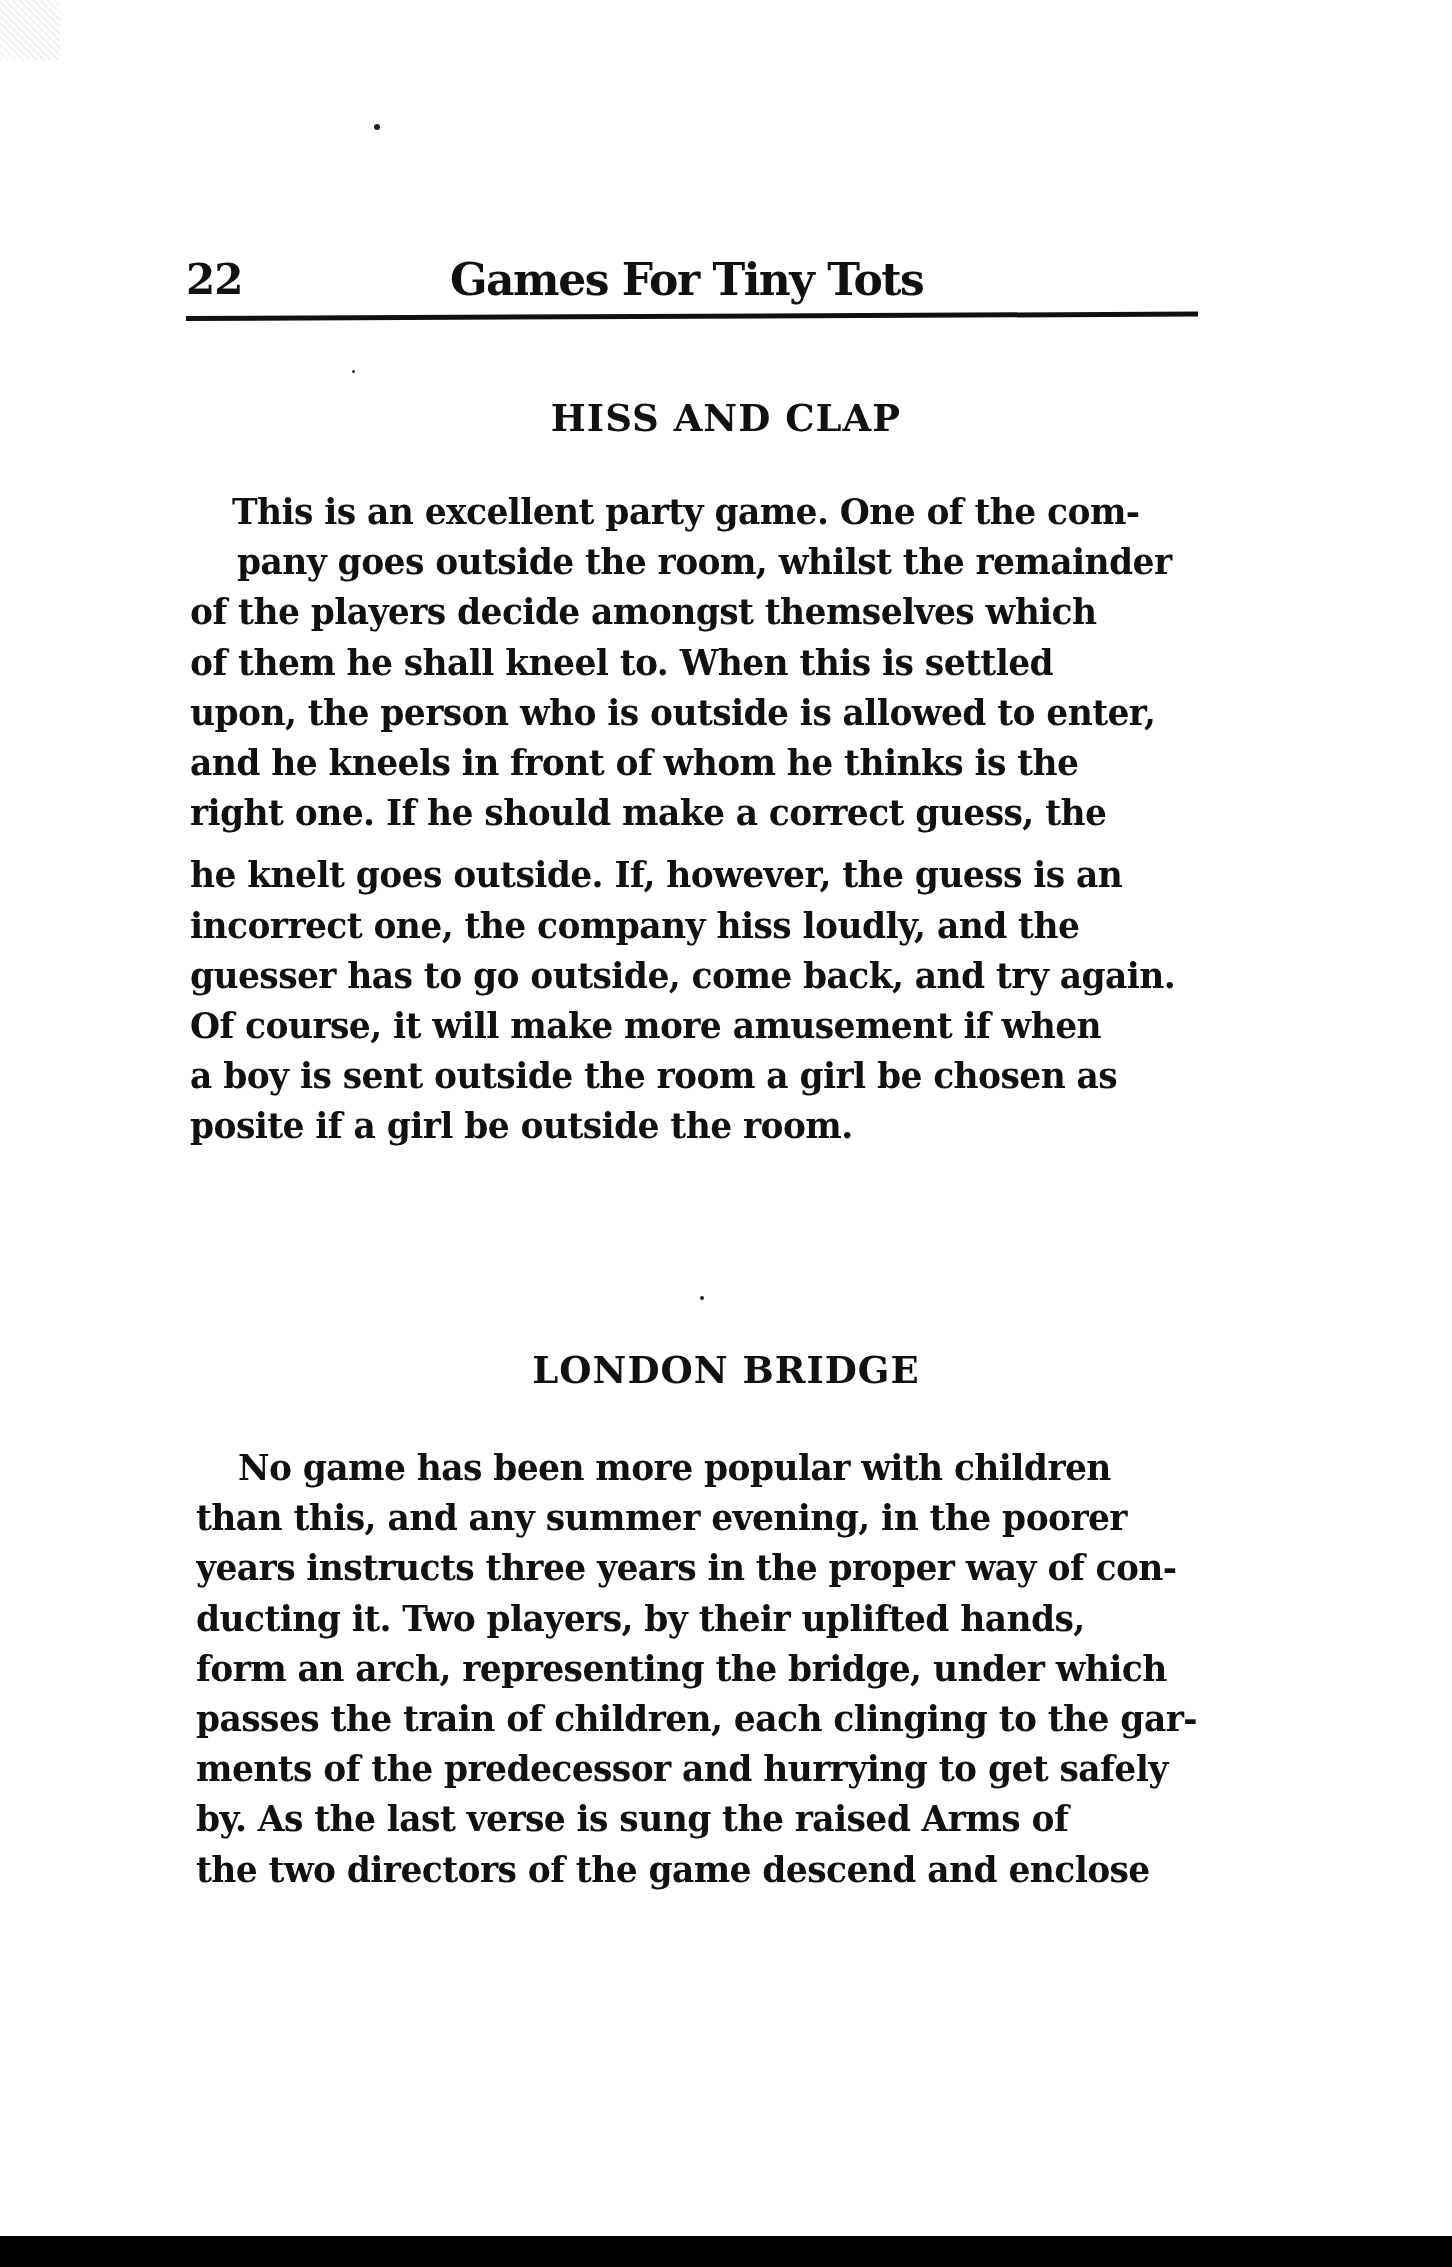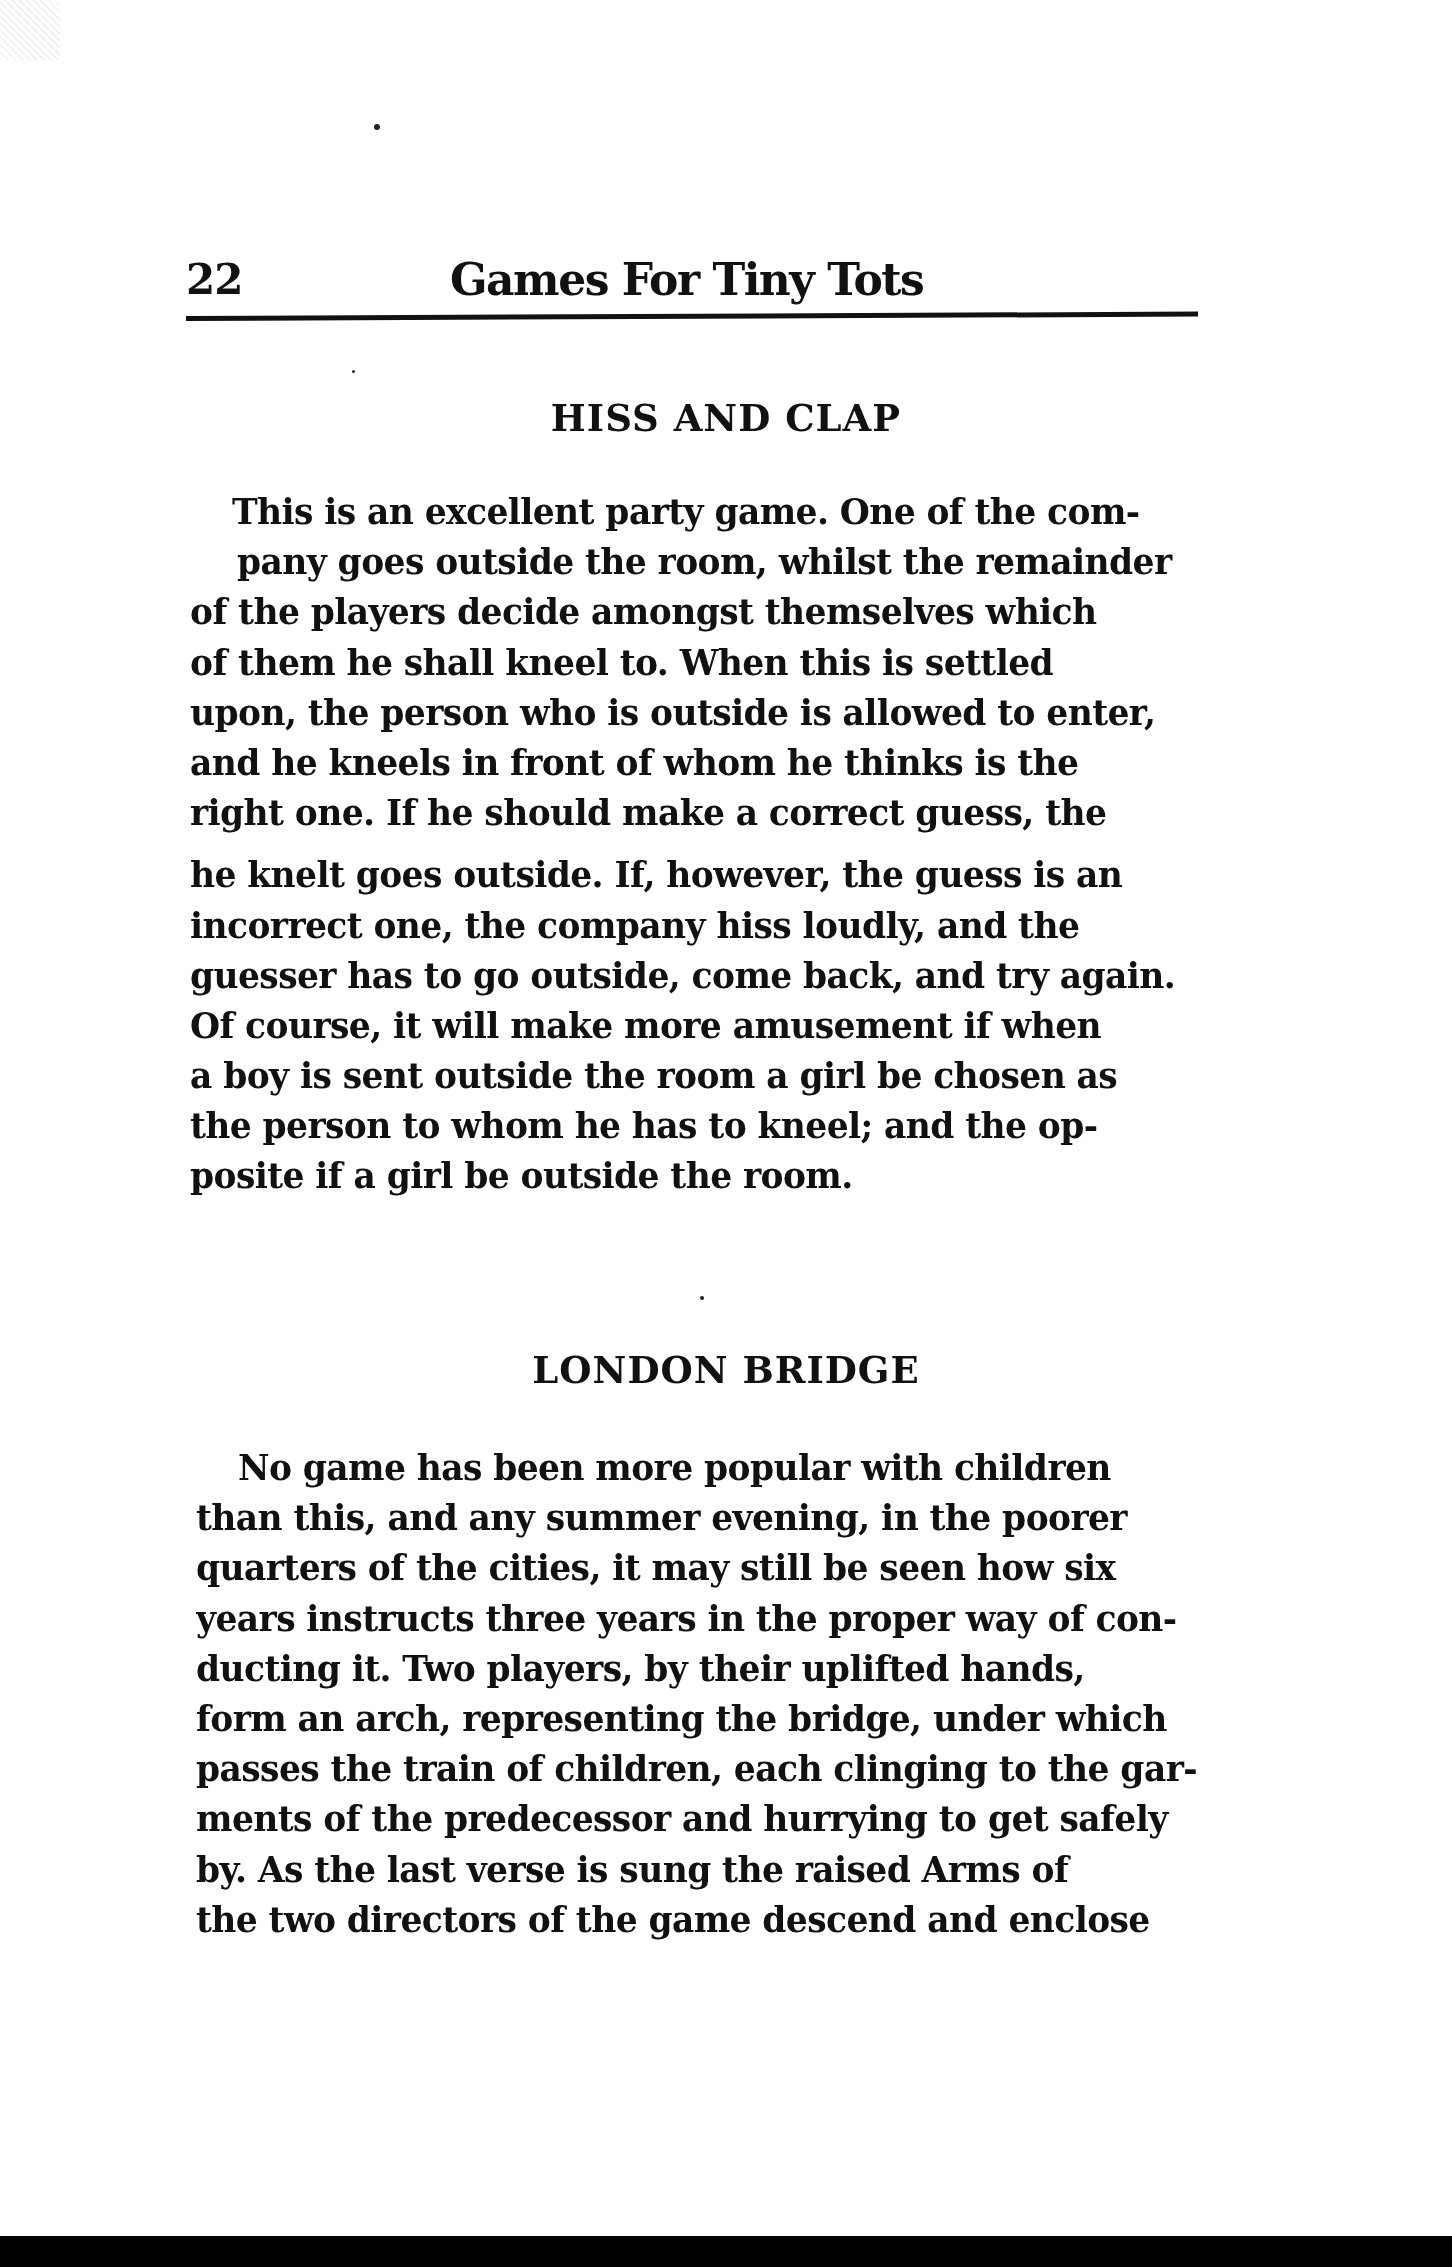--- a/index.html
+++ b/index.html
@@ -140,30 +140,28 @@
     <span class="line" style="text-align-last: left; word-spacing: 0px;">of the players decide amongst themselves which</span>
     <span class="line" style="text-align-last: left; word-spacing: 0px;">of them he shall kneel to. When this is settled</span>
     <span class="line" style="text-align-last: left; word-spacing: 0px;">upon, the person who is outside is allowed to enter,</span>
     <span class="line" style="text-align-last: left; word-spacing: 0px;">and he kneels in front of whom he thinks is the</span>
     <span class="line" style="text-align-last: left; word-spacing: 0px;">right one. If he should make a correct guess, the</span>
     <span class="line" style="text-align-last: left; word-spacing: 0px; margin-top: 12px;">he knelt goes outside. If, however, the guess is an</span>
     <span class="line" style="text-align-last: left; word-spacing: 0px;">incorrect one, the company hiss loudly, and the</span>
     <span class="line" style="text-align-last: left; word-spacing: 0px;">guesser has to go outside, come back, and try again.</span>
     <span class="line" style="text-align-last: left; word-spacing: 0px;">Of course, it will make more amusement if when</span>
     <span class="line" style="text-align-last: left; word-spacing: 0px;">a boy is sent outside the room a girl be chosen as</span>
-    <span class="line" style="text-align-last: left; word-spacing: 0px;">the person to whom he has to kneel; and the op-</span>
     <span class="line last">posite if a girl be outside the room.</span>
   </div>
 
   <div class="section-title" style="top:1345px;">LONDON BRIDGE</div>
 
   <div class="body-text" style="left:196px;top:1443px;">
     <span class="line indent" style="text-align-last: left; word-spacing: 0px;">No game has been more popular with children</span>
     <span class="line" style="text-align-last: left; word-spacing: 0px;">than this, and any summer evening, in the poorer</span>
-    <span class="line" style="text-align-last: left; word-spacing: 0px;">quarters of the cities, it may still be seen how six</span>
     <span class="line" style="text-align-last: left; word-spacing: 0px;">years instructs three years in the proper way of con-</span>
     <span class="line" style="text-align-last: left; word-spacing: 0px;">ducting it. Two players, by their uplifted hands,</span>
     <span class="line" style="text-align-last: left; word-spacing: 0px;">form an arch, representing the bridge, under which</span>
     <span class="line" style="text-align-last: left; word-spacing: 0px;">passes the train of children, each clinging to the gar-</span>
     <span class="line" style="text-align-last: left; word-spacing: 0px;">ments of the predecessor and hurrying to get safely</span>
     <span class="line" style="text-align-last: left; word-spacing: 0px;">by. As the last verse is sung the raised Arms of</span>
     <span class="line" style="text-align-last: left; word-spacing: 0px;">the two directors of the game descend and enclose</span>
   </div>
 
   <div class="bottom-band"></div>

